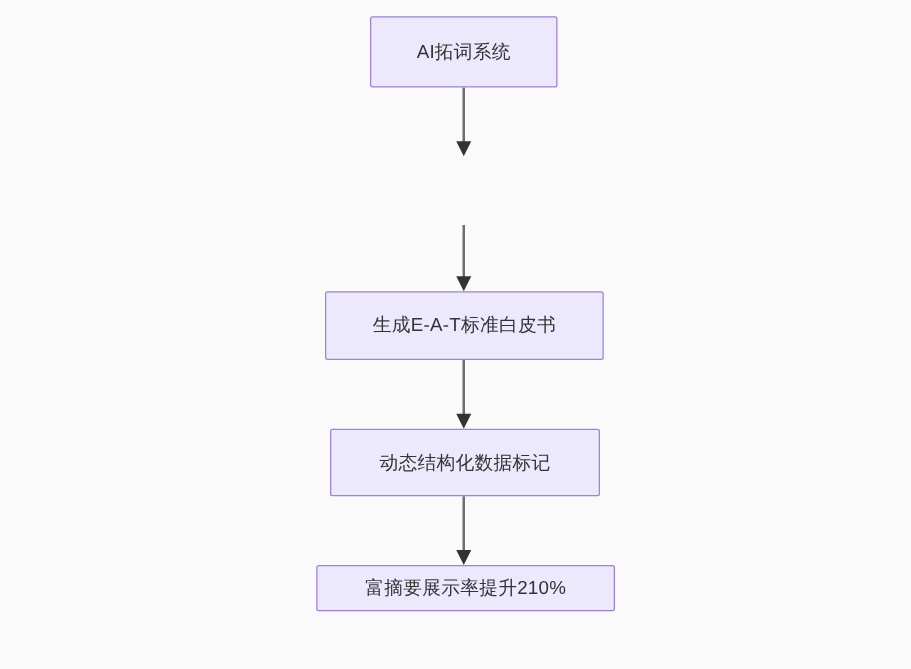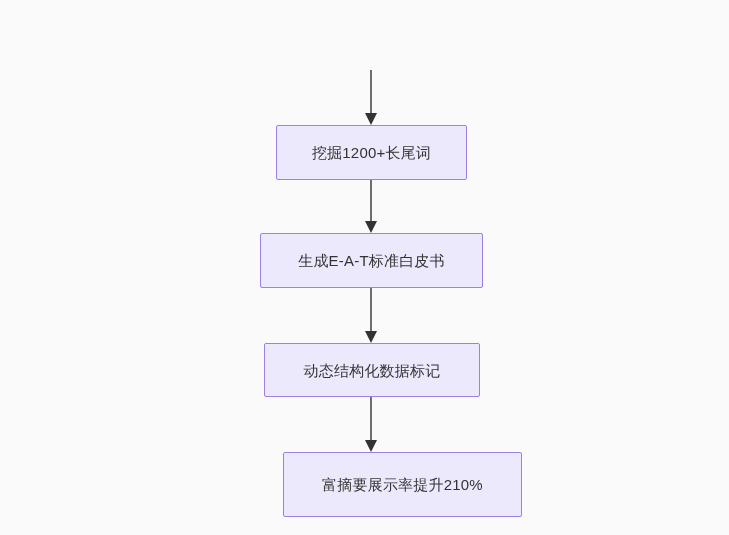--- a/index.html
+++ b/index.html
@@ -63,30 +63,30 @@
   <svg class="edge" style="left:341px; top:278px; width:60px; height:75px;" viewBox="0 0 60 75">
     <line x1="30" y1="10" x2="30" y2="57"></line>
     <polygon points="30,65 24,53 36,53"></polygon>
   </svg>
 
   <svg class="edge" style="left:341px; top:387px; width:60px; height:75px;" viewBox="0 0 60 75">
     <line x1="30" y1="10" x2="30" y2="57"></line>
     <polygon points="30,65 24,53 36,53"></polygon>
   </svg>
 
+  <div class="node" style="left:296px; top:13px; width:150px; height:57px;">
+    <span>AI拓词系统</span>
+  </div>
 
-  <div class="node" style="left:276px; top:125px; width:191px; height:55px;">
-    <span>挖掘1200+长尾词</span>
-  </div>
 
   <div class="node" style="left:264px; top:343px; width:216px; height:54px;">
     <span>动态结构化数据标记</span>
   </div>
 
   <div class="node" style="left:260px; top:233px; width:223px; height:55px;">
     <span>生成E-A-T标准白皮书</span>
   </div>
 
-  <div class="node" style="left:253px; top:452px; width:239px; height:65px;margin-left:30px;">
+  <div class="node" style="left:253px; top:452px; width:239px; height:37px;">
     <span>富摘要展示率提升210%</span>
   </div>
 
 </div>
 
 </body></html>

